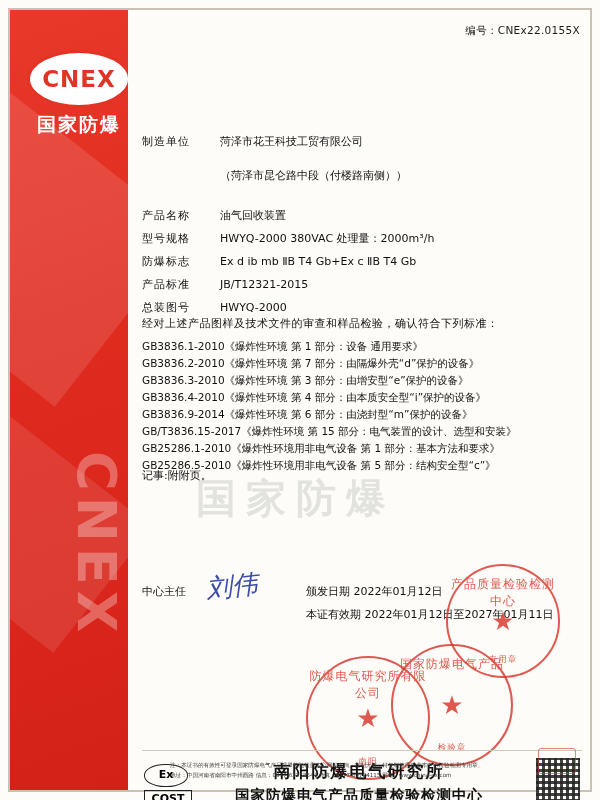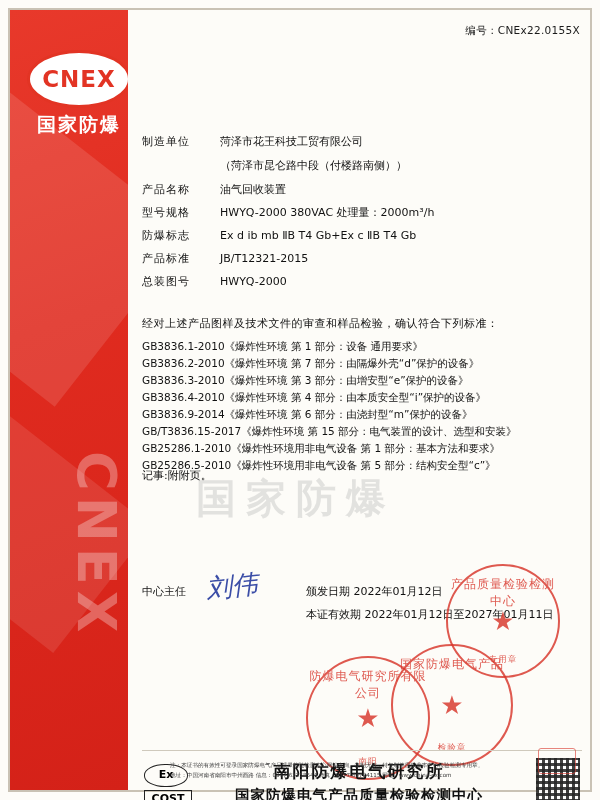--- a/index.html
+++ b/index.html
@@ -77,21 +77,21 @@
     font-size:27px;font-weight:bold;letter-spacing:5px;color:#111;
     font-family:"DejaVu Sans","Liberation Sans",sans-serif;
   }
   .fields{
     position:absolute;left:6px;right:4px;top:118px;
     font-size:11px;color:#111;
   }
   .row{display:flex;align-items:flex-start;margin-bottom:7px;line-height:1.45;}
   .lbl{width:78px;flex:0 0 78px;letter-spacing:1px;font-size:11px;}
   .val{flex:1;font-size:11px;}
-  .val .sub{display:block;margin-top:8px;}
+  .val .sub{display:block;margin-top:18px;}
   .statement{
     position:absolute;left:6px;right:4px;top:300px;
     font-size:11px;color:#111;letter-spacing:0.5px;
   }
   .std-list{
     position:absolute;left:6px;right:4px;top:322px;
     font-size:10.5px;color:#111;line-height:1.62;
   }
   .std-list div{white-space:nowrap;}
   .remark{
@@ -203,21 +203,21 @@
     <div class="code">编号：CNEx22.0155X</div>
 
     <div class="fields">
       <div class="row">
         <div class="lbl">制造单位</div>
         <div class="val">
           <span>菏泽市花王科技工贸有限公司</span>
           <span class="sub">（菏泽市昆仑路中段（付楼路南侧））</span>
         </div>
       </div>
-      <div class="row" style="margin-top:8px">
+      <div class="row" style="margin-top:24px">
         <div class="lbl">产品名称</div>
         <div class="val">油气回收装置</div>
       </div>
       <div class="row">
         <div class="lbl">型号规格</div>
         <div class="val">HWYQ-2000    380VAC    处理量：2000m³/h</div>
       </div>
       <div class="row">
         <div class="lbl">防爆标志</div>
         <div class="val">Ex d ib mb ⅡB T4 Gb+Ex c ⅡB T4 Gb</div>

